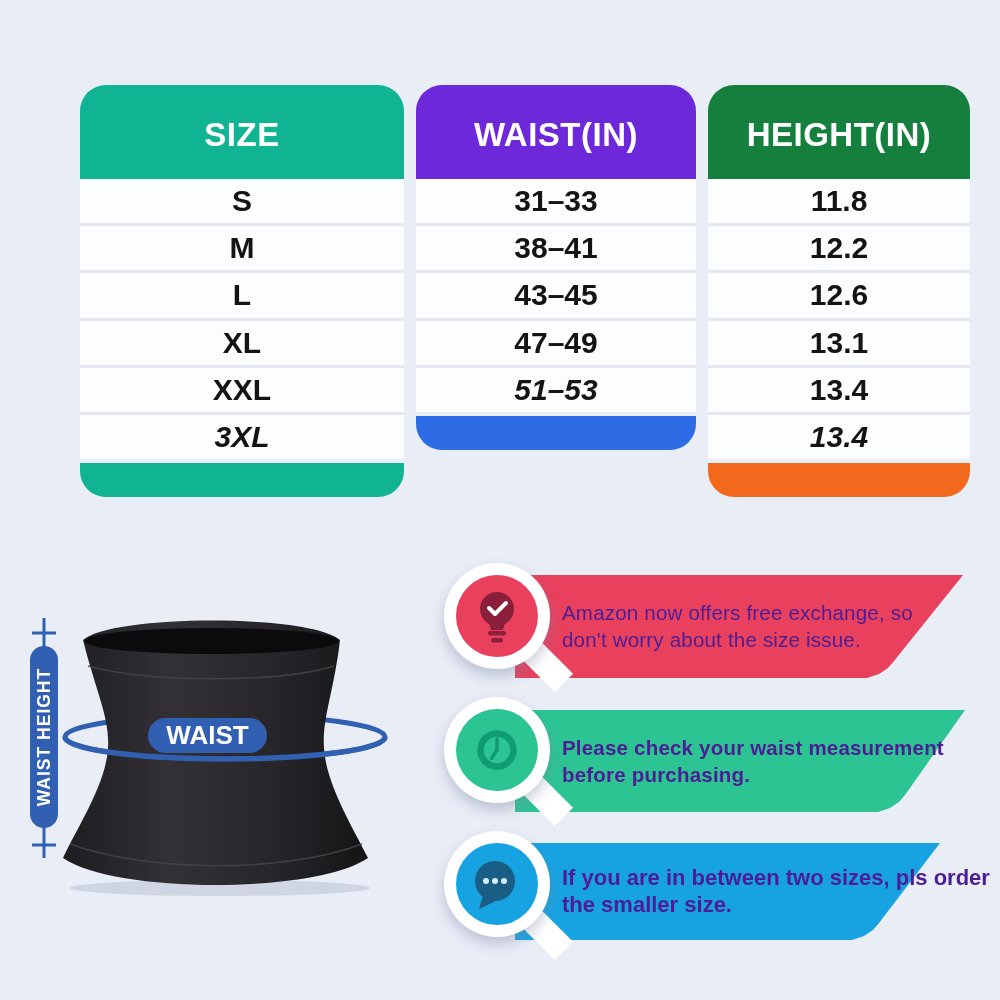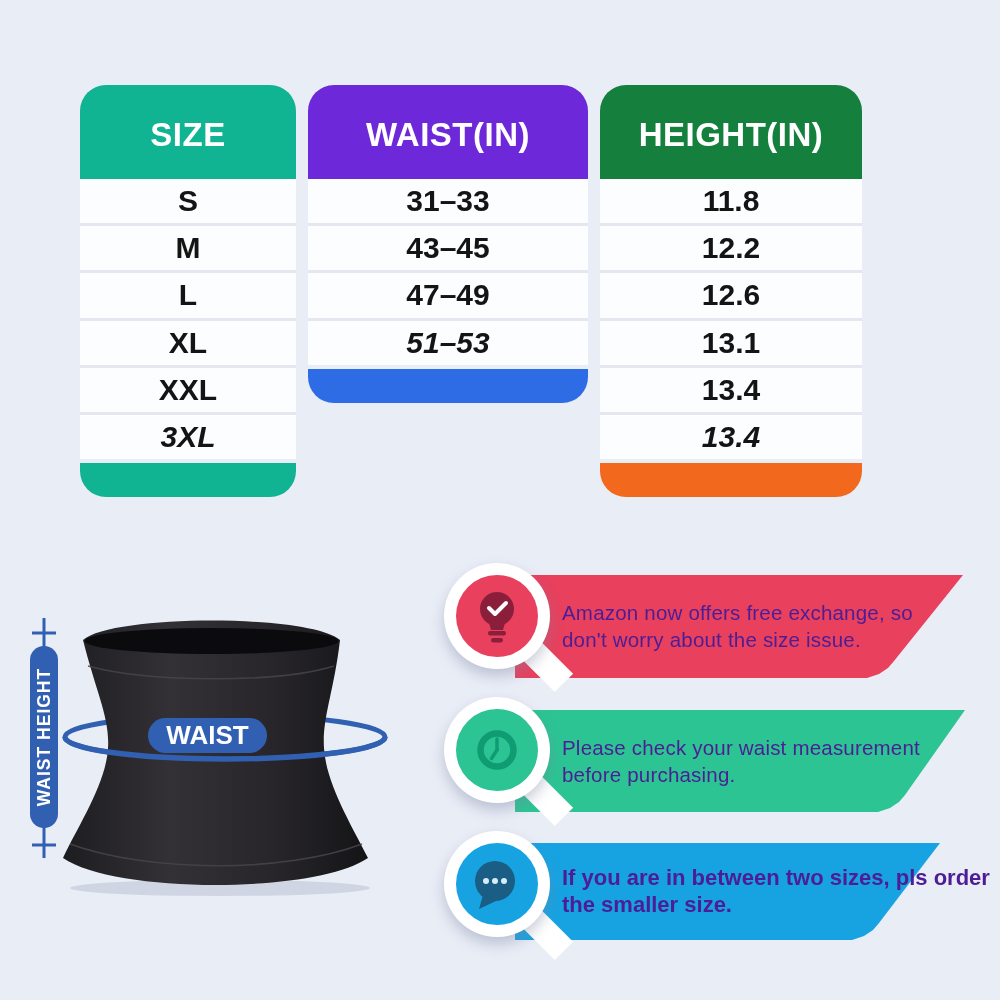--- a/index.html
+++ b/index.html
@@ -4,21 +4,21 @@
 <style>
   html,body{margin:0;padding:0;}
   .canvas{
     position:relative;width:1000px;height:1000px;overflow:hidden;
     background:#e9edf6;
     font-family:"Liberation Sans", sans-serif;
   }
   
   .size-table{position:absolute;left:80px;top:85px;display:flex;gap:12px;}
   .st-col{display:flex;flex-direction:column;}
-  .st-col.c0{width:216px}.st-col.c1{width:280px}.st-col.c2{width:262px}
+  .st-col.c0{width:324px}.st-col.c1{width:280px}.st-col.c2{width:262px}
   .st-header{
     height:94px;border-radius:26px 26px 0 0;color:#fff;
     display:flex;align-items:center;justify-content:center;
     font-size:33px;font-weight:bold;letter-spacing:.5px;padding-top:6px;box-sizing:border-box;
   }
   .st-body{background:#fcfdfe;display:flex;flex-direction:column;}
   .st-cell{
     height:44.2px;display:flex;align-items:center;justify-content:center;
     font-size:30px;font-weight:bold;color:#141414;border-bottom:3px solid #e4e7ef;
   }
@@ -29,21 +29,21 @@
   
   .ribbon{position:absolute;filter:drop-shadow(0 5px 7px rgba(130,140,170,.35));}
   .ribbon.r0{left:515px;top:575px;width:448px;height:103px;
     clip-path:polygon(0 0,448px 0,379px 86px,373px 93px,364px 99px,352px 103px,0 103px);}
   .ribbon.r1{left:515px;top:710px;width:450px;height:102px;
     clip-path:polygon(0 0,450px 0,390px 85px,384px 92px,375px 98px,363px 102px,0 102px);}
   .ribbon.r2{left:515px;top:843px;width:425px;height:97px;
     clip-path:polygon(0 0,425px 0,364px 80px,358px 87px,349px 93px,337px 97px,0 97px);}
   .note-text{position:absolute;left:562px;color:#4c1d95;}
   .note-text.t0{top:600px;font-size:20.5px;line-height:26.5px;letter-spacing:.2px;}
-  .note-text.t1{top:735px;font-size:20.5px;line-height:26.5px;letter-spacing:.2px;}
+  .note-text.t1{top:735px;font-size:20.5px;line-height:26.5px;letter-spacing:.2px;font-weight:bold;}
   .note-text.t2{top:864px;font-size:22px;line-height:27px;font-weight:bold;}
   .icon-tail{position:absolute;width:26px;height:62px;background:#fff;transform:rotate(-45deg);}
   .icon-tail.k0{left:529px;top:630px;}
   .icon-tail.k1{left:529px;top:764px;}
   .icon-tail.k2{left:529px;top:898px;}
   .icon-disc{position:absolute;width:106px;height:106px;border-radius:50%;background:#fff;
     box-shadow:0 7px 14px rgba(120,130,160,.4);}
   .icon-disc.d0{left:444px;top:563px;}
   .icon-disc.d1{left:444px;top:697px;}
   .icon-disc.d2{left:444px;top:831px;}
@@ -67,20 +67,21 @@
         <div class="st-cell">XXL</div>
         <div class="st-cell">3XL</div>
       </div>
       <div class="st-footer" style="background: rgb(16, 179, 146);"></div>
     </div>
 
     <div class="st-col c1">
       <div class="st-header" style="background: #6d28d9;">WAIST(IN)</div>
       <div class="st-body">
         <div class="st-cell">31–33</div>
+        <div class="st-cell">38–41</div>
         <div class="st-cell">43–45</div>
         <div class="st-cell">47–49</div>
         <div class="st-cell">51–53</div>
       </div>
       <div class="st-footer" style="background: rgb(45, 108, 228);"></div>
     </div>
 
     <div class="st-col c2">
       <div class="st-header" style="background: #15803d;">HEIGHT(IN)</div>
       <div class="st-body">

